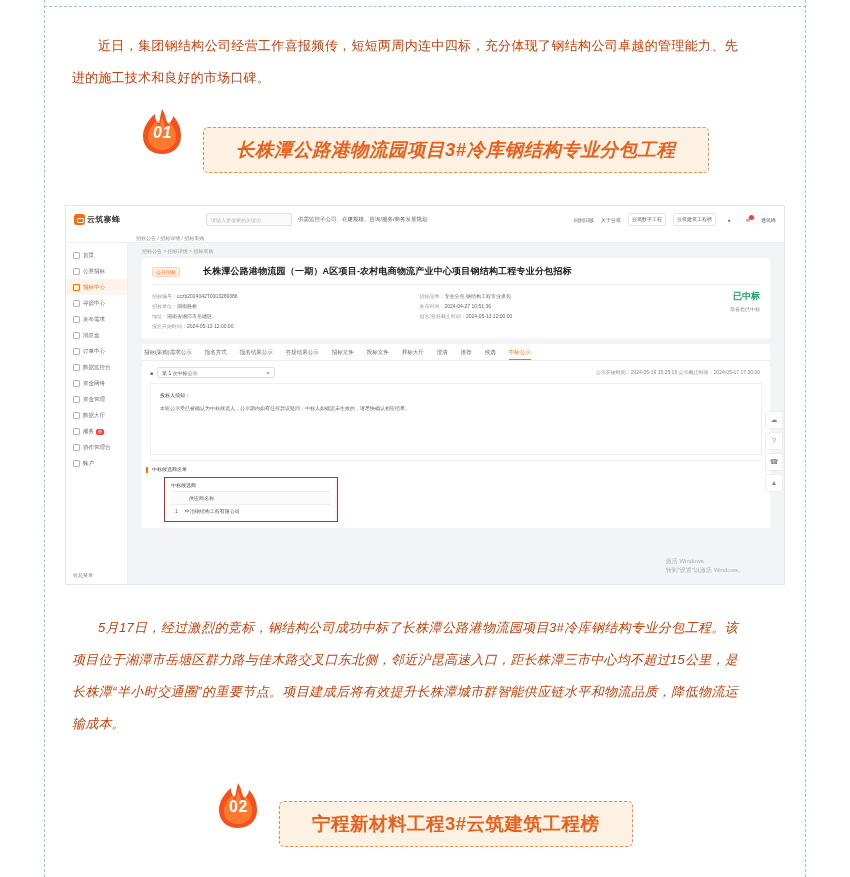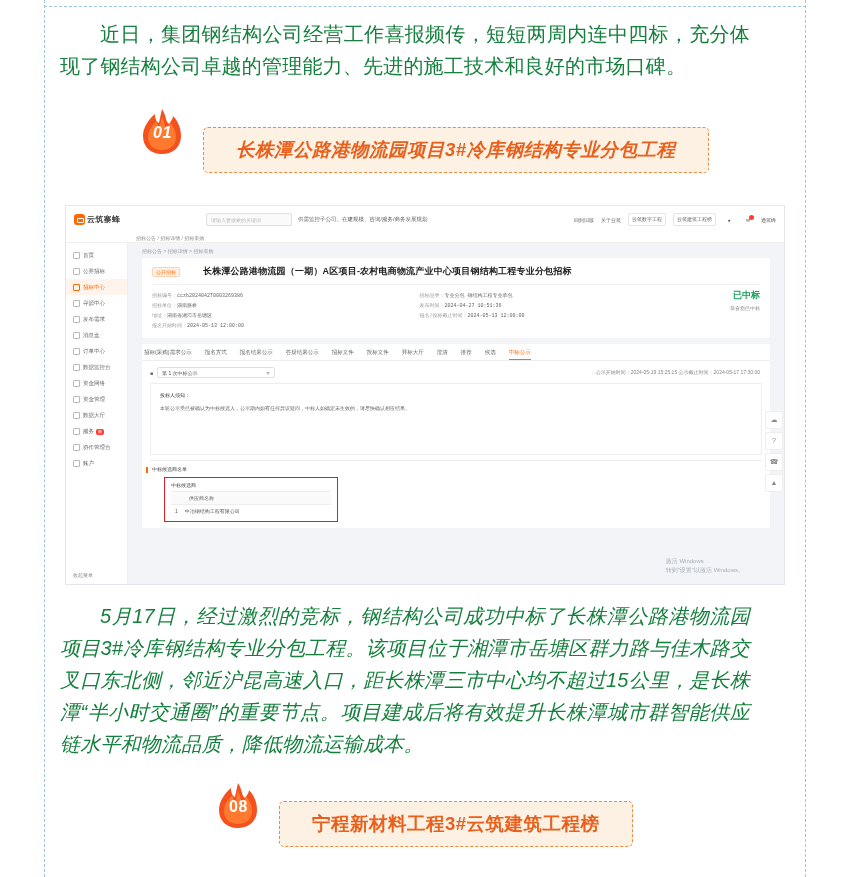--- a/index.html
+++ b/index.html
@@ -34,24 +34,24 @@
   }
   .frame:before {
     content: "";
     position: absolute;
     left: -1px;
     top: 6px;
     width: 762px;
     border-top: 1px dashed #9ec4e8;
   }
   p.body-text {
-    font-size: 20px;
+    font-size: 13px;
     line-height: 32px;
-    color: #15803d;
-    margin: 0;
+    color: #c2410c;
+    margin: 12px;
     text-align: justify;
     text-indent: 2em;
     letter-spacing: 0.2px;
     font-family: "Liberation Sans", sans-serif;
   }
   .para1 {
     position: absolute;
     left: 60px;
     top: 18px;
     width: 690px;
@@ -309,21 +309,20 @@
     color: #222;
     white-space: nowrap;
     letter-spacing: 0.2px;
   }
   .meta-wrap {
     display: flex;
     padding-top: 6px;
     font-size: 5px;
     color: #666;
     line-height: 10px;
-    font-family: Liberation Mono, monospace;
   }
   .meta-col { width: 44%; }
   .meta-col2 { width: 38%; }
   .meta-col3 { width: 18%; text-align: right; position: relative;}
   .meta-label { color: #999; }
   .won-badge {
     color: #13a05a;
     font-size: 9px;
     font-weight: bold;
     display: block;
@@ -616,18 +615,18 @@
     <p class="body-text">5月17日，经过激烈的竞标，钢结构公司成功中标了长株潭公路港物流园项目3#冷库钢结构专业分包工程。该项目位于湘潭市岳塘区群力路与佳木路交叉口东北侧，邻近沪昆高速入口，距长株潭三市中心均不超过15公里，是长株潭“半小时交通圈”的重要节点。项目建成后将有效提升长株潭城市群智能供应链水平和物流品质，降低物流运输成本。</p>
   </div>
 
   <div class="title-block tb2">
     <div class="title-wrap">
       <div class="flame-badge">
         <svg class="flame" viewBox="0 0 42 48">
           <path d="M21 1 C26 9 24 13 28 16 C31 12 32 10 32 8 C38 14 40 22 40 28 C40 39 32 46 21 46 C10 46 2 39 2 28 C2 20 7 12 14 6 C14 12 16 14 18 15 C19 10 20 5 21 1 Z" fill="#f4511e"></path>
           <path d="M21 9 C24 15 23 18 26 20 C28 17 29 16 29 14 C33 19 35 24 35 29 C35 37 29 42 21 42 C13 42 7 37 7 29 C7 23 11 17 16 13 C16 17 17 19 19 20 C19 16 20 12 21 9 Z" fill="#ff7a2f"></path>
         </svg>
-        <span class="num">08</span>
+        <span class="num">02</span>
       </div>
       <div class="title-bar">宁程新材料工程3#云筑建筑工程榜</div>
     </div>
   </div>
 </div>
 
 </body></html>

